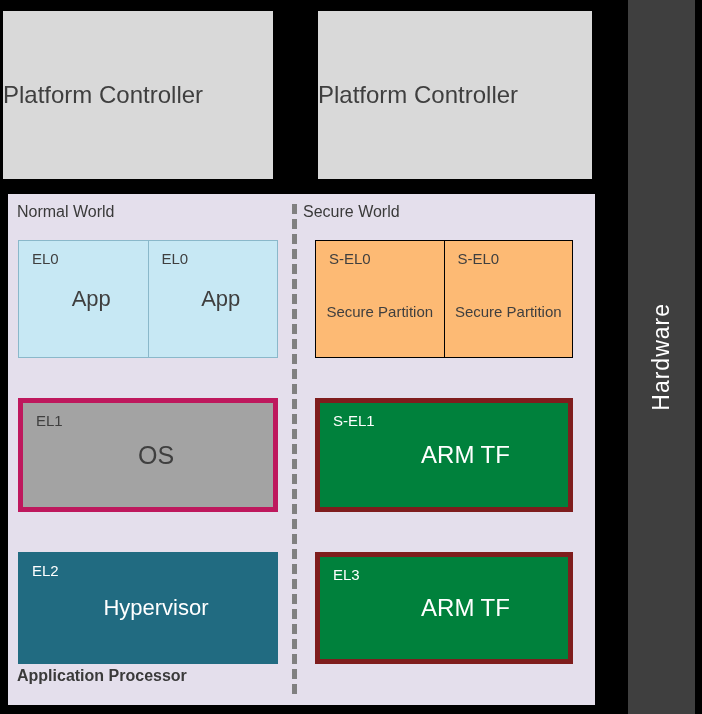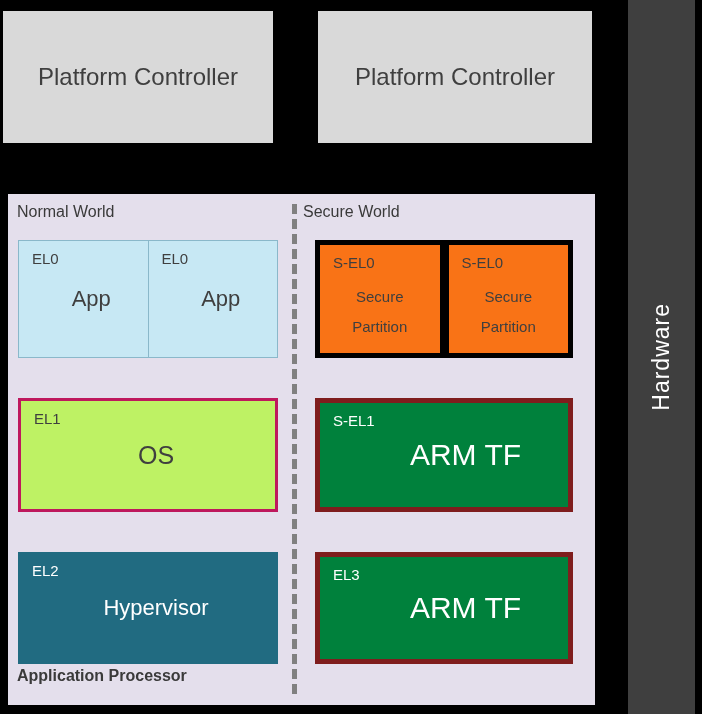--- a/index.html
+++ b/index.html
@@ -9,25 +9,24 @@
     background: #000000;
     position: relative;
     overflow: hidden;
     font-family: "Liberation Sans", sans-serif;
   }
 
   
   .pc-box {
     position: absolute;
     top: 11px;
-    height: 132px;
+    height: 168px;
     background: #d9d9d9;
     display: flex;
     align-items: center;
-    justify-content: center;
     color: #3f3f3f;
     font-size: 24px;
   }
   .pc-left  { left: 3px;   width: 270px; }
   .pc-right { left: 318px; width: 274px; }
 
   
   .hardware-bar {
     position: absolute;
     left: 628px;
@@ -85,22 +84,22 @@
 
   .box { box-sizing: border-box; }
 
   .el1-box  { position: absolute; left: 10px;  top: 204px; width: 260px; height: 114px; }
   .sel1-box { position: absolute; left: 307px; top: 204px; width: 258px; height: 114px; }
   .el2-box  { position: absolute; left: 10px;  top: 358px; width: 260px; height: 112px; }
   .el3-box  { position: absolute; left: 307px; top: 358px; width: 258px; height: 112px; }
 
   
   .light-blue      { background: #c7e8f4; border: 1px solid #8ab8ca; color: #3f3f3f; }
-  .light-blue-deep { background: #bef264; border: 3px solid #be185d; color: #3f3f3f; }
-  .light-green     { background: #f97316; border: 5px solid #000000; color: #3f3f3f; }
+  .light-blue-deep { background: #a3a3a3; border: 5px solid #be185d; color: #3f3f3f; }
+  .light-green     { background: #fdba74; border: 1px solid #000000; color: #3f3f3f; }
   .dark-teal       { background: #216b81; border: 1px solid #216b81; color: #ffffff; }
   .dark-green      { background: #00813c; border: 5px solid #7f1d1d; color: #ffffff; }
 
   
   .level {
     position: absolute;
     top: 9px;
     left: 13px;
     font-size: 15px;
   }
@@ -109,21 +108,21 @@
     left: 0; top: 0; right: 0; bottom: 0;
     display: flex;
     align-items: center;
     justify-content: center;
     text-align: center;
     padding-left: 16px;
   }
   .title-app        { font-size: 22px; }
   .title-os         { font-size: 25px; }
   .title-hypervisor { font-size: 22px; }
-  .title-armtf      { font-size: 30px; margin-left: 27px; }
+  .title-armtf      { font-size: 24px; margin-left: 27px; }
   .title-partition  { font-size: 15px; line-height: 2; padding: 26px 10px 0; }
 </style>
 </head>
 <body>
 
 <div class="pc-box pc-left">
   <span class="pc-label">Platform Controller</span>
 </div>
 
 <div class="pc-box pc-right">

